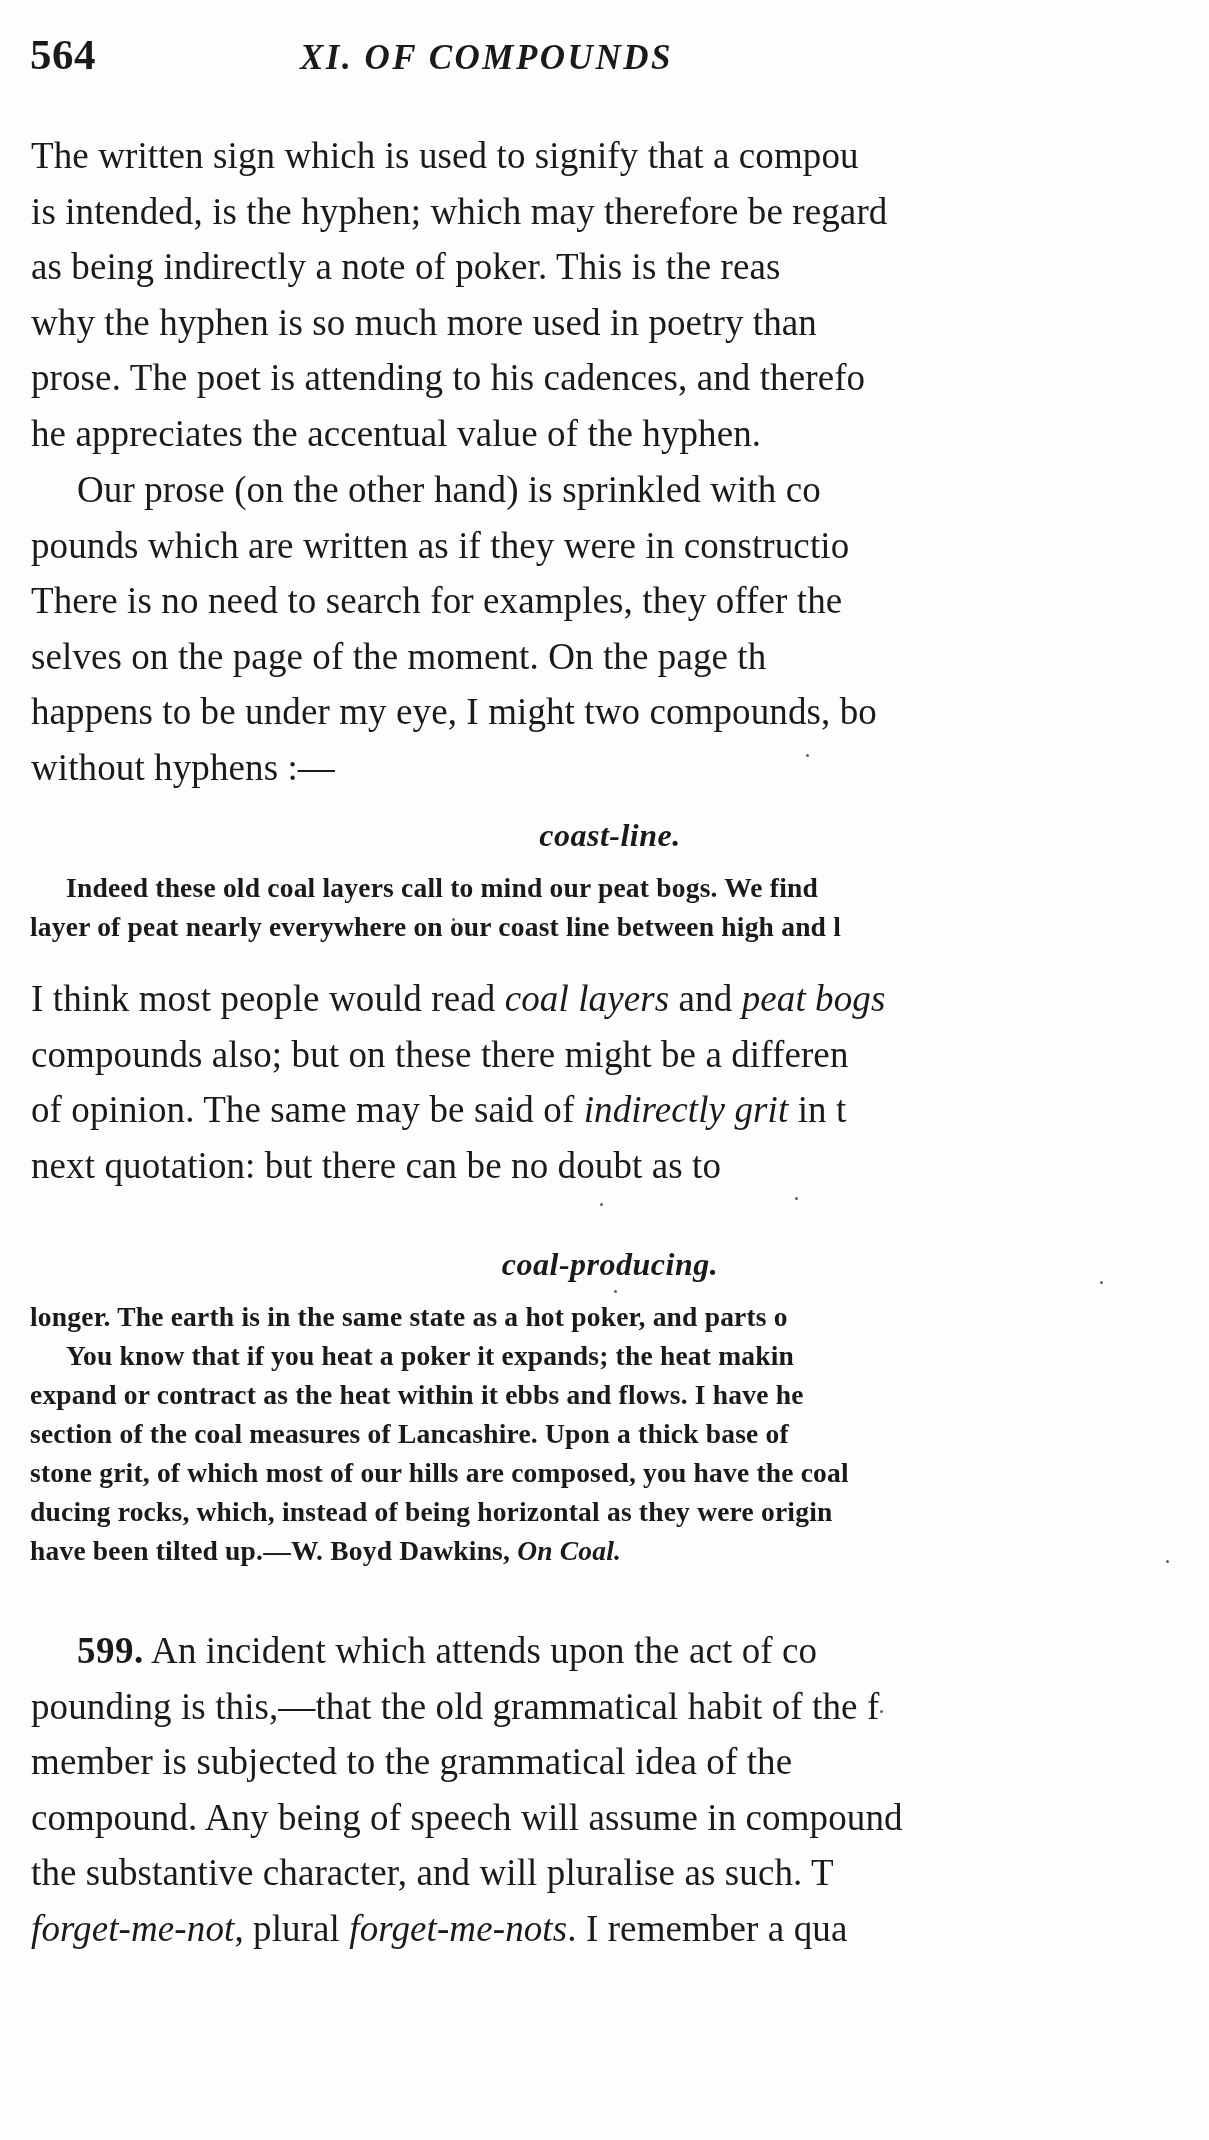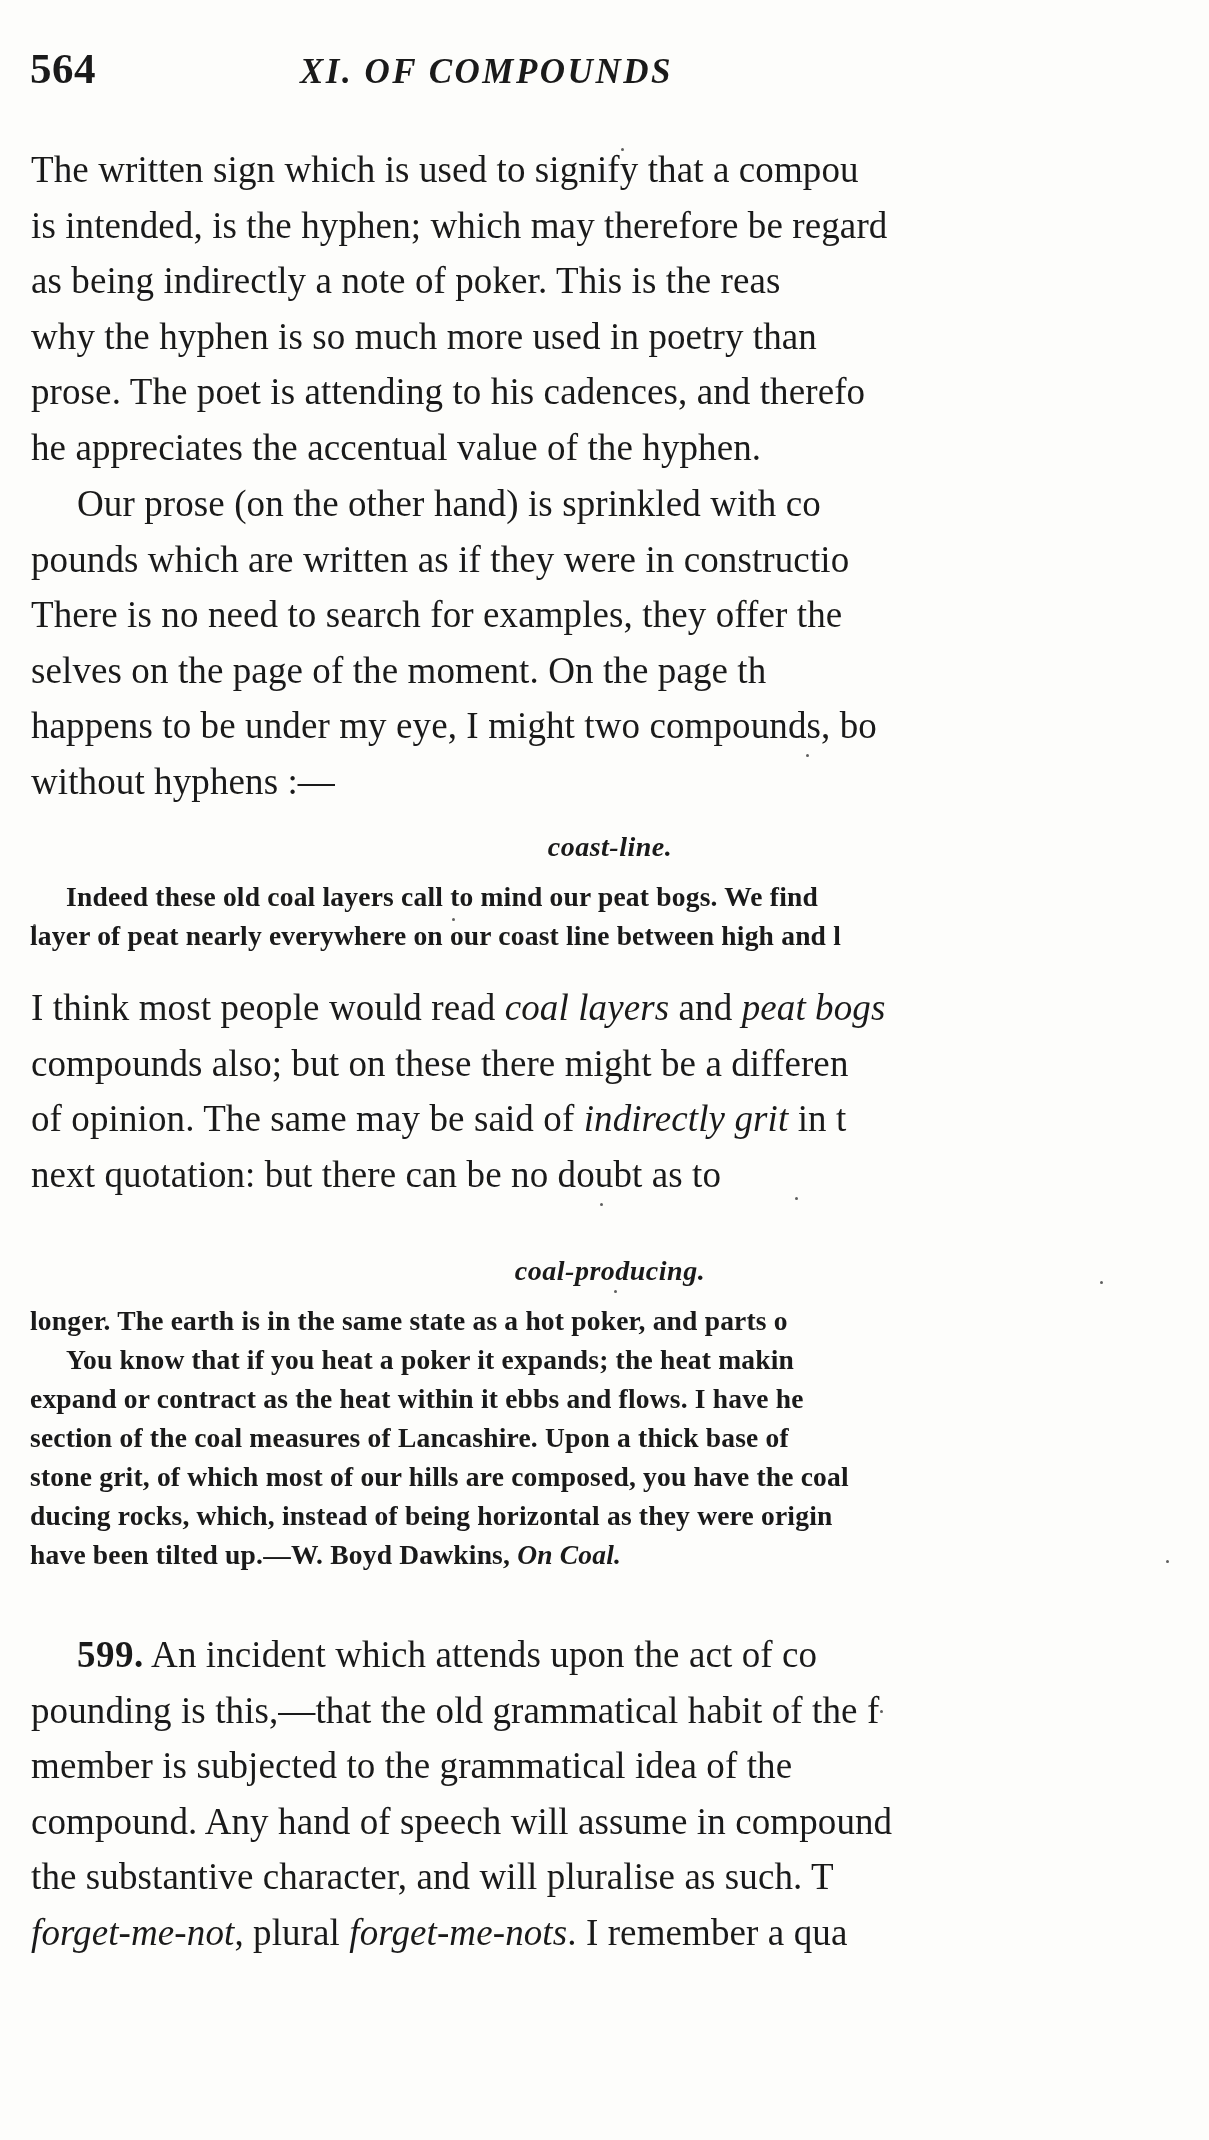--- a/index.html
+++ b/index.html
@@ -17,21 +17,21 @@
   .page {
     position: relative;
     width: 1209px;
     height: 2140px;
     background: #fdfdfb;
     overflow: hidden;
   }
   .page-inner {
     position: absolute;
     left: 30px;
-    top: 44px;
+    top: 30px;
     width: 1160px;
   }
 
   
   .running-head {
     display: flex;
     align-items: baseline;
     margin-bottom: 40px;
     height: 58px;
   }
@@ -64,21 +64,21 @@
     white-space: normal;
   }
   .just-line {
     display: block;
     white-space: nowrap;
   }
 
   .center-word {
     text-align: center;
     font-style: italic;
-    font-size: 28px;
+    font-size: 32px;
     font-weight: 600;
     margin: 22px 0 14px 0;
     letter-spacing: 0.5px;
   }
 
   
   .quote {
     font-size: 27.5px;
     line-height: 39px;
     font-weight: 700;
@@ -174,21 +174,21 @@
       <span class="qline">ducing rocks, which, instead of being horizontal as they were origin</span>
       <span class="qline">have been tilted up.—W. Boyd Dawkins, <i>On Coal.</i></span>
     </div>
 
     <div class="gap-l"></div>
 
     <div class="body-par">
       <span class="just-line" style="padding-left:46px;"><span class="sec-num">599.</span> <span>An incident which attends upon the act of co</span></span>
       <span class="just-line">pounding is this,—that the old grammatical habit of the f</span>
       <span class="just-line">member is subjected to the grammatical idea of the</span>
-      <span class="just-line">compound.   Any hand of speech will assume in compound</span>
+      <span class="just-line">compound.   Any being of speech will assume in compound</span>
       <span class="just-line">the substantive character, and will pluralise as such.   T</span>
       <span class="just-line"><i>forget-me-not</i>, plural <i>forget-me-nots</i>.    I remember a qua</span>
     </div>
 
   </div>
 
   <span class="speck" style="left:621px;top:148px;"></span>
   <span class="speck" style="left:33px;top:924px;"></span>
   <span class="speck" style="left:452px;top:918px;"></span>
   <span class="speck" style="left:806px;top:754px;"></span>

